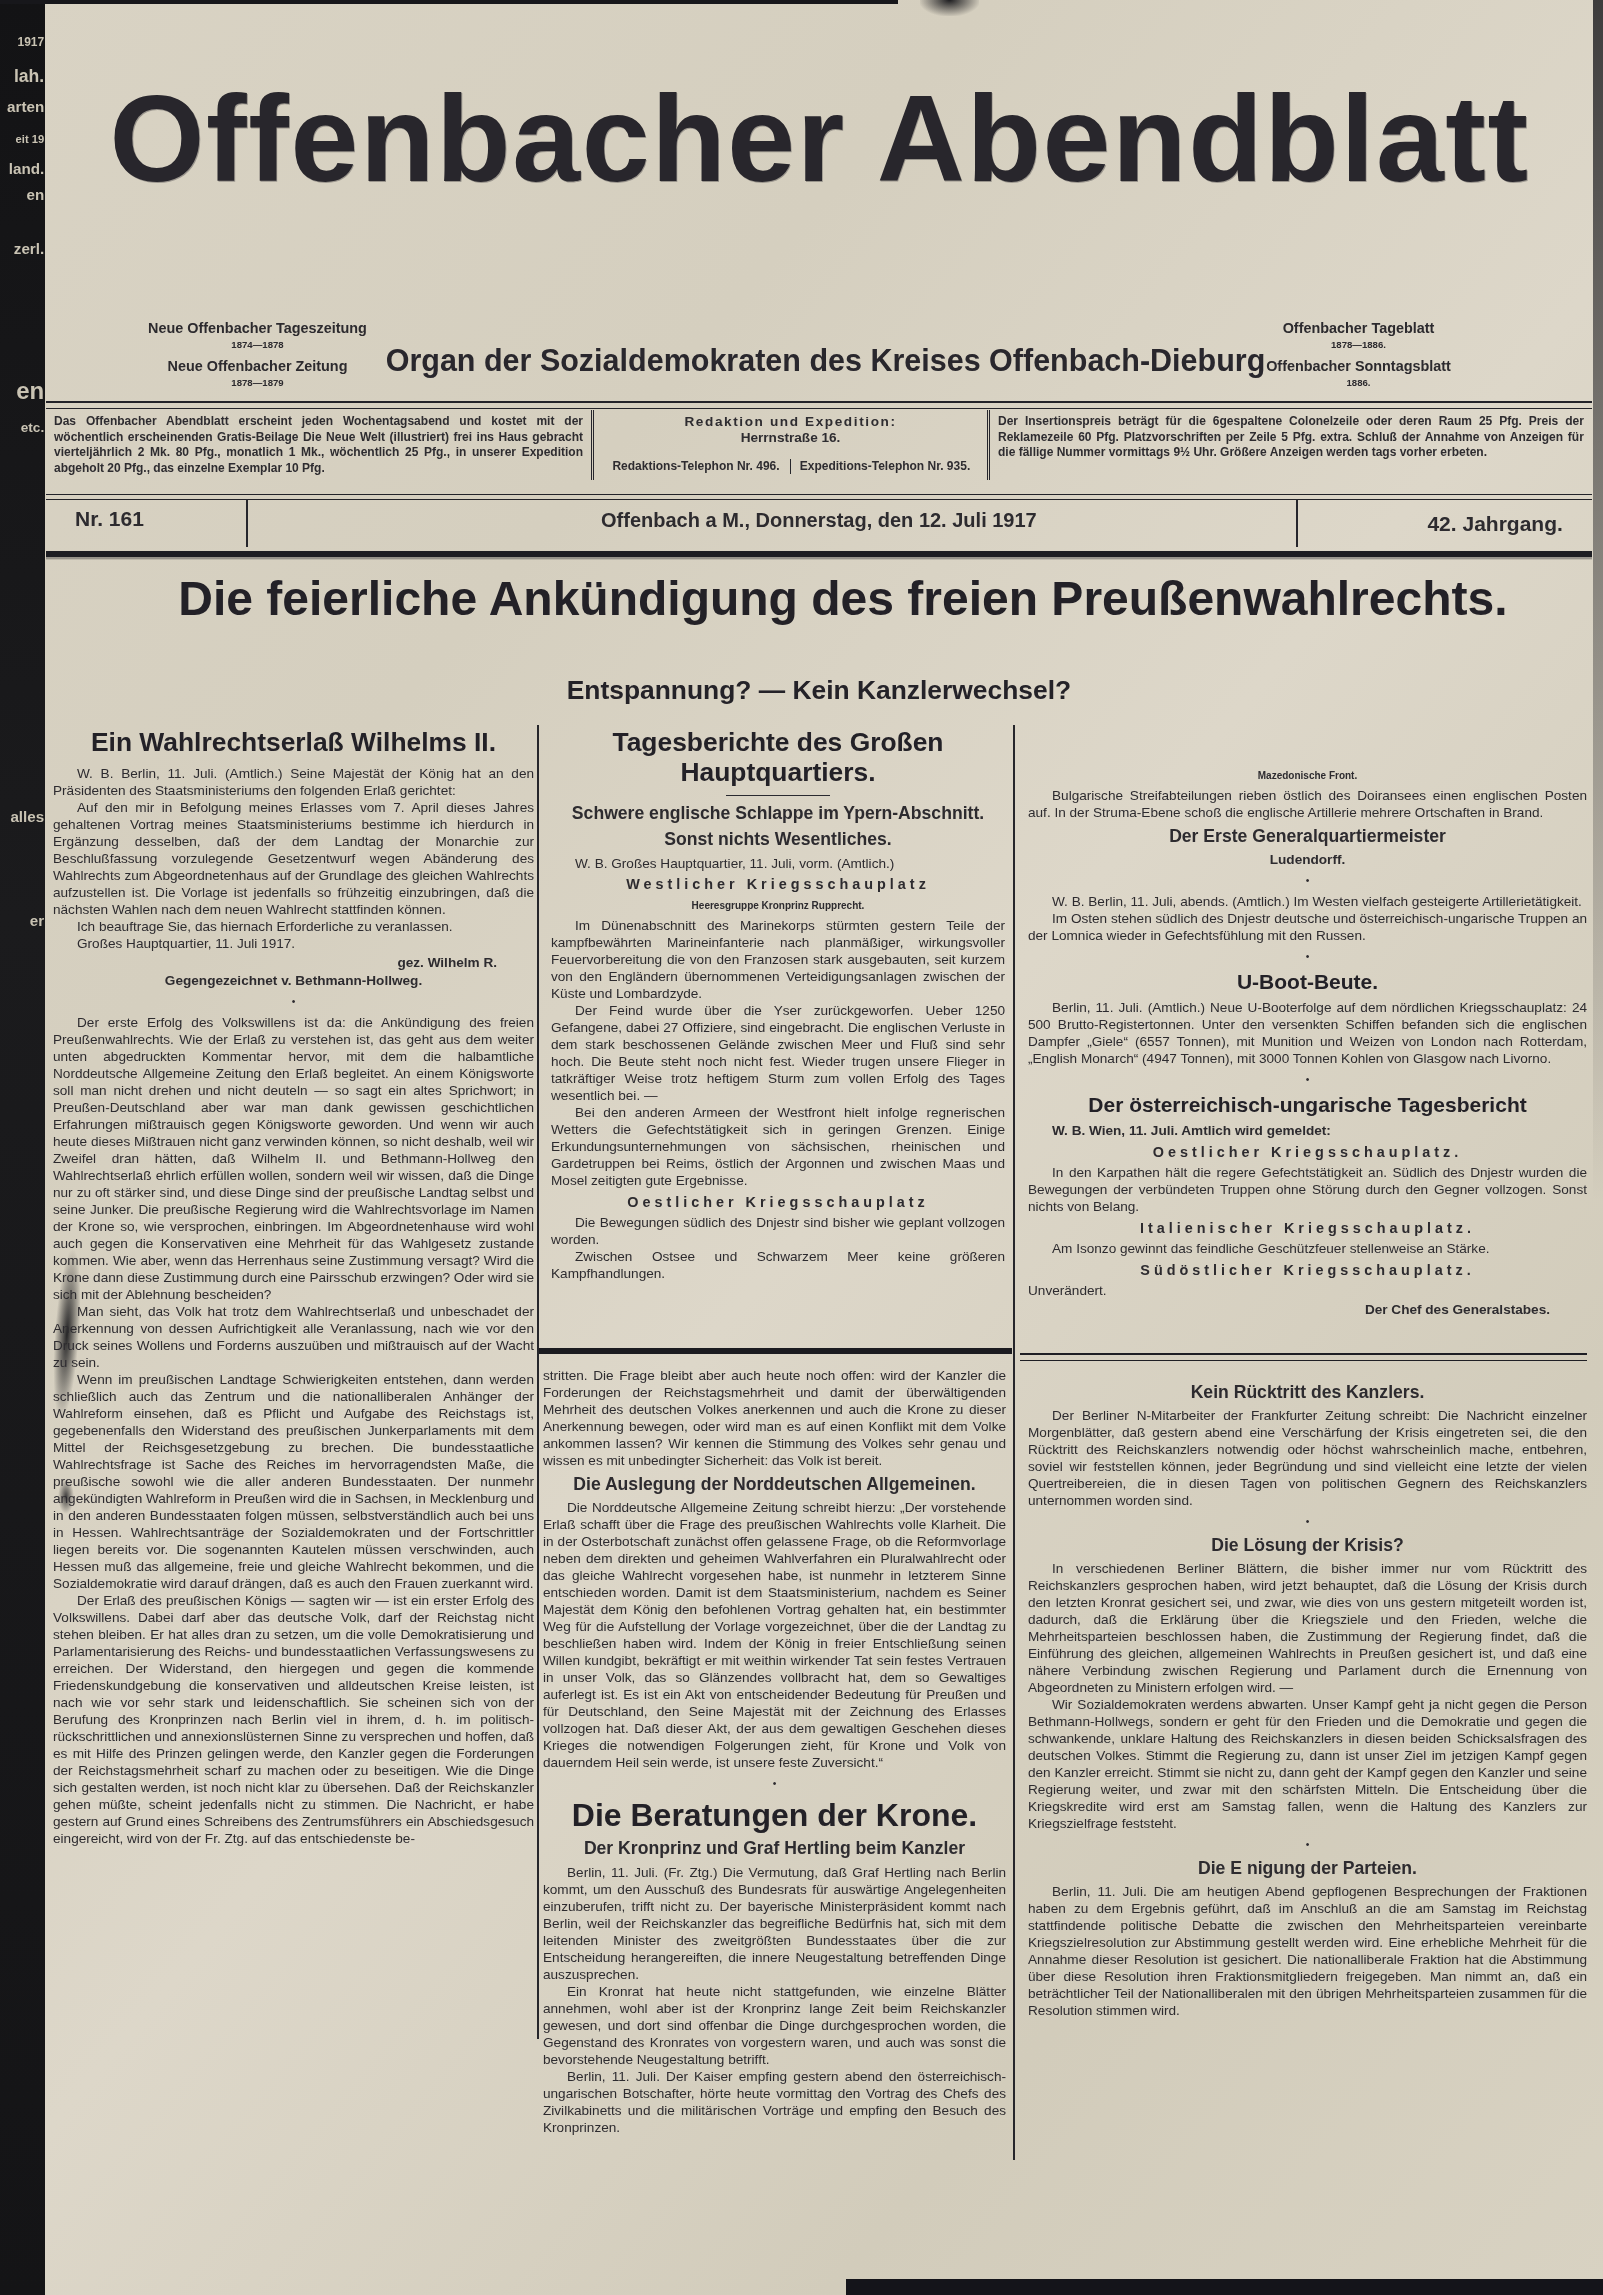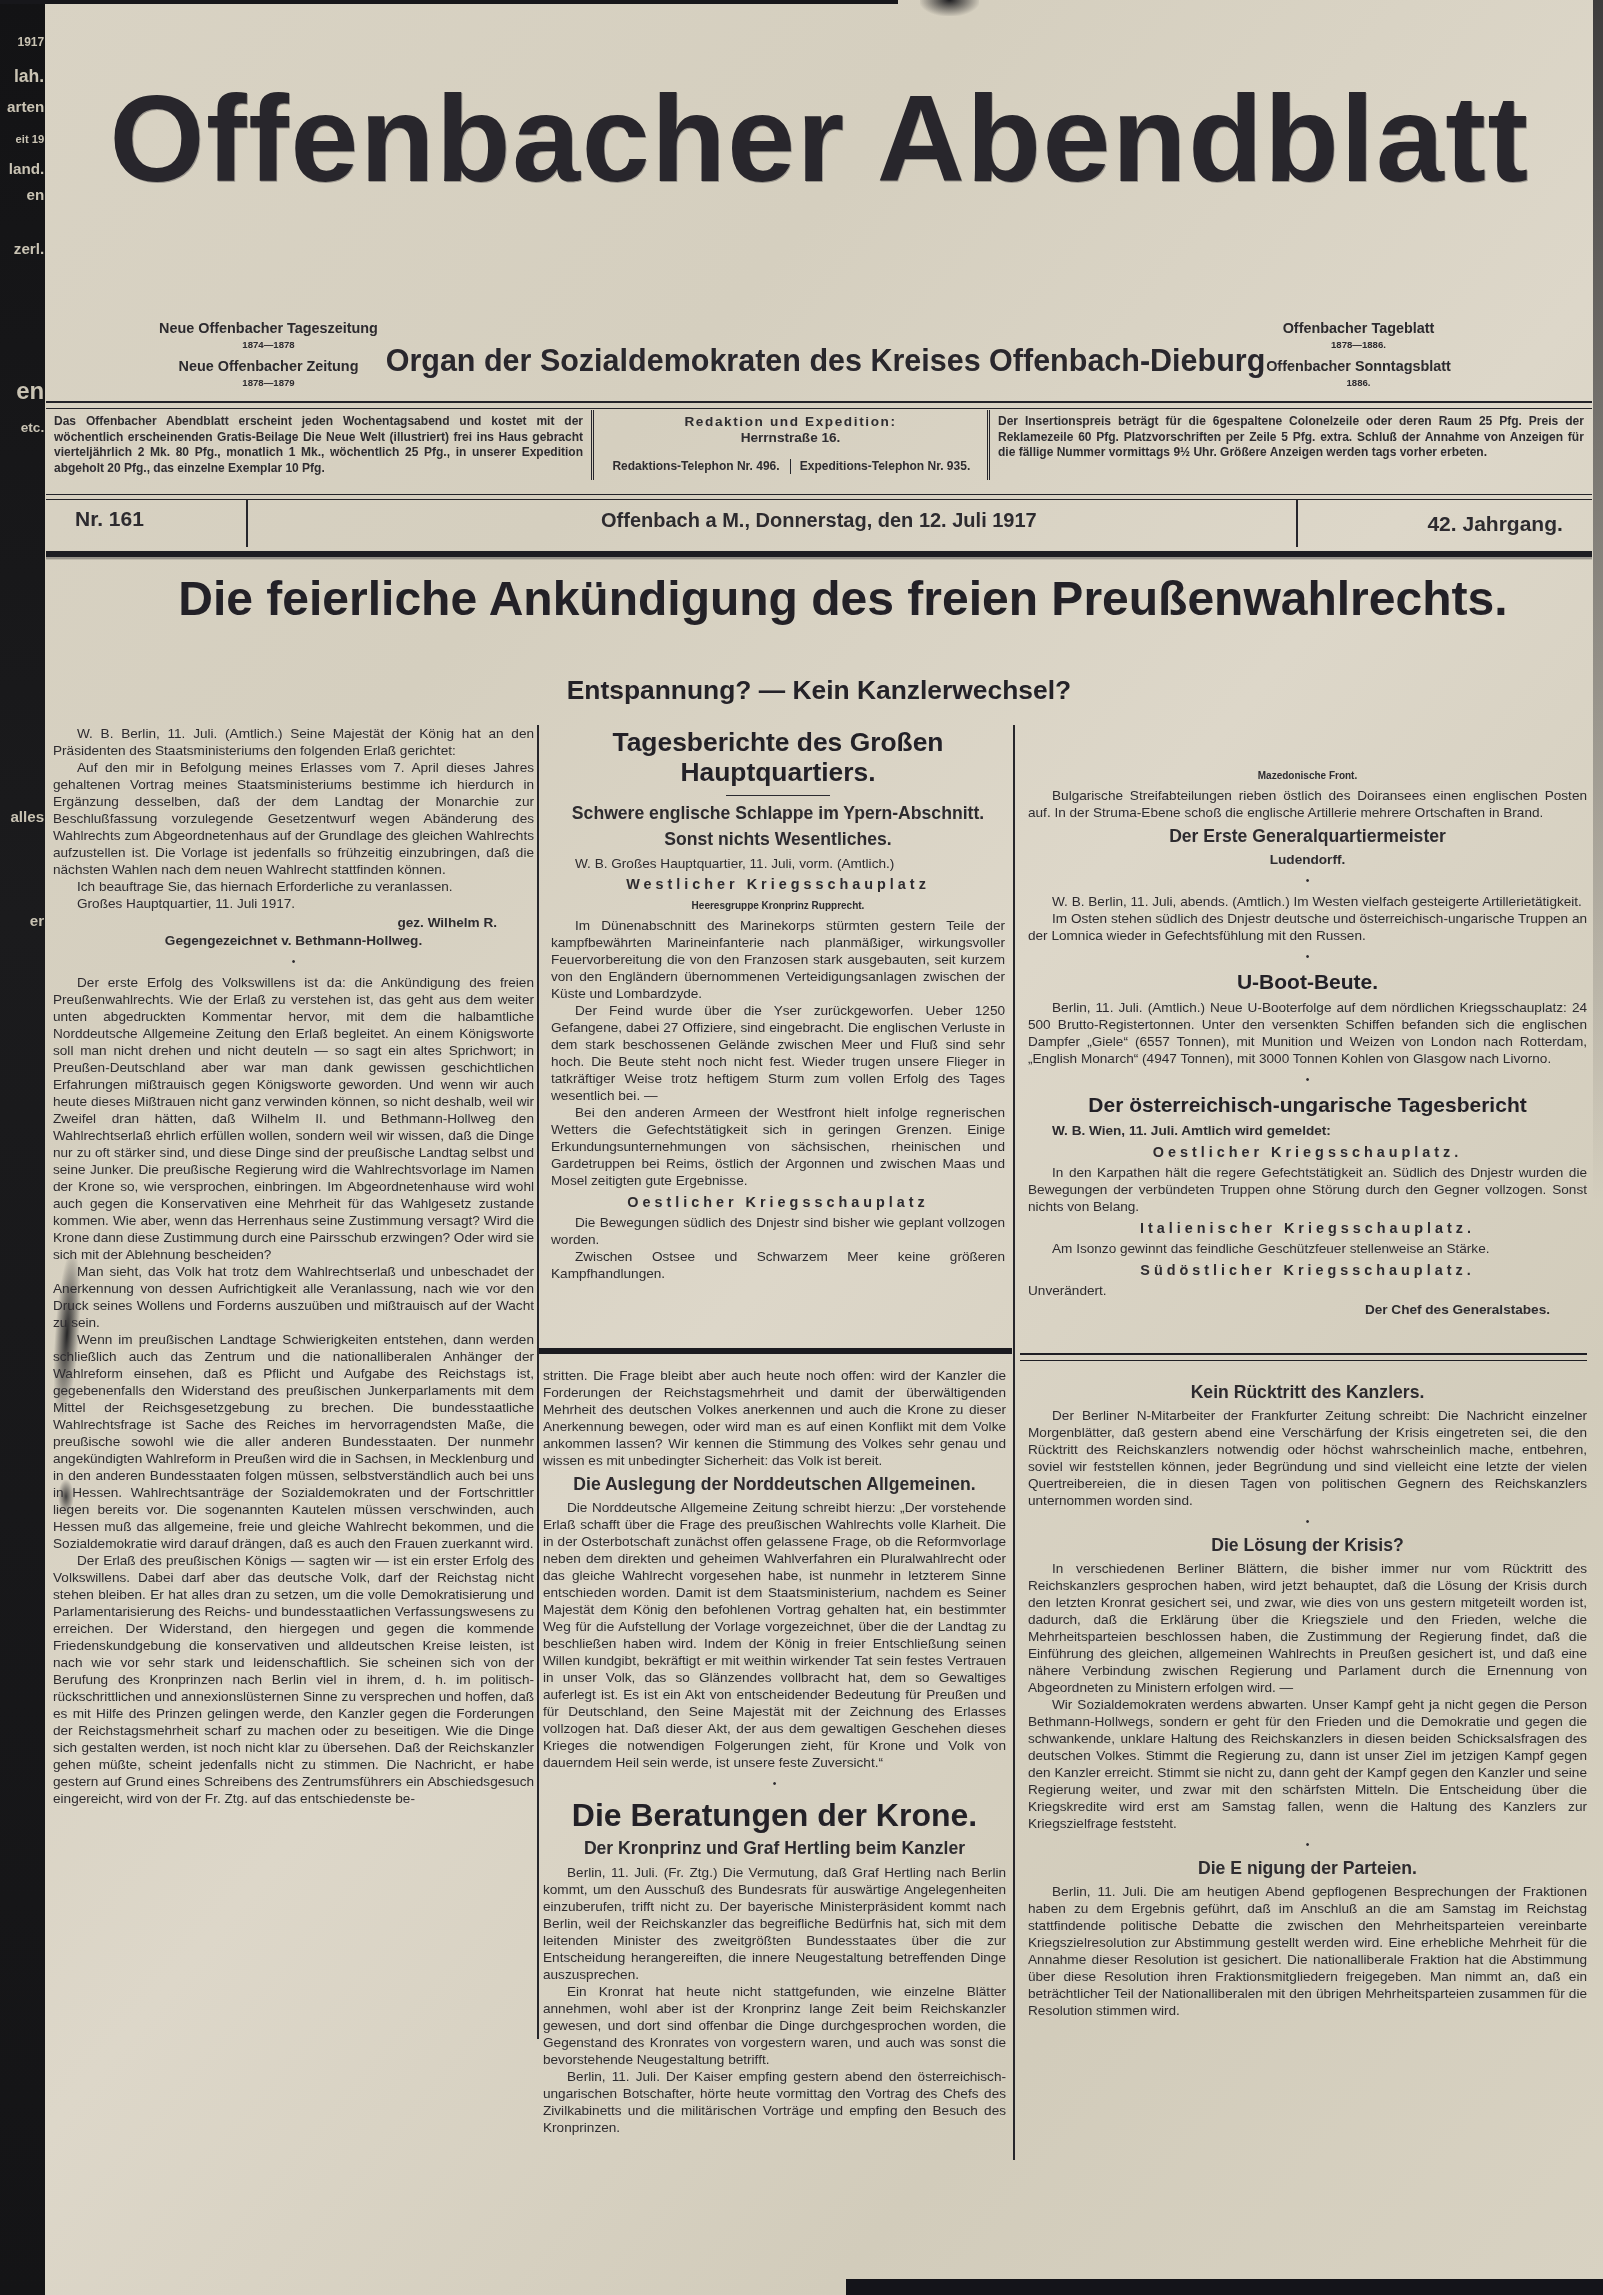--- a/index.html
+++ b/index.html
@@ -26,21 +26,21 @@
   .bottom-bar{position:absolute;left:846px;right:0;bottom:0;height:16px;background:#14141a;}
   .smudge1{position:absolute;left:55px;top:1250px;width:24px;height:168px;background:radial-gradient(ellipse at 50% 50%,rgba(22,22,25,.92),rgba(22,22,25,0) 72%);transform:rotate(4deg);}
   .smudge2{position:absolute;left:58px;top:1479px;width:16px;height:35px;background:radial-gradient(ellipse,rgba(25,25,28,.8),rgba(25,25,28,0) 70%);}
   
   .masthead-title{position:absolute;left:46px;right:9.6px;top:69px;text-align:center;
     font-size:122px;font-weight:bold;letter-spacing:1.6px;color:#28262c;
     text-shadow:0.8px 0.8px 0 rgba(40,38,44,.35);}
   .pred{position:absolute;text-align:center;font-weight:bold;color:#2c2a2e;}
   .pred .nm{font-size:14.4px;line-height:19px;}
   .pred .yr{font-size:9.6px;line-height:13px;margin-bottom:6.4px;}
-  .pred-left{left:80px;top:319px;width:377px;}
+  .pred-left{left:69px;top:319px;width:377px;}
   .pred-right{left:1146px;top:319px;width:425px;}
   .subtitle{position:absolute;left:321px;right:273px;top:343px;text-align:center;font-size:30.5px;font-weight:bold;color:#29272d;}
   .hr-a{position:absolute;left:46px;right:11.2px;height:4.8px;border-top:2.4px solid #222228;border-bottom:0.8px solid #222228;}
   .hr-b{position:absolute;left:46px;right:11.2px;height:4px;border-top:1.6px solid #222228;border-bottom:0.8px solid #222228;}
   
   .inforow{position:absolute;left:46px;right:11.2px;top:410px;display:flex;align-items:stretch;}
   .cell{padding:4px 8px;font-size:12px;line-height:15.6px;text-align:justify;font-weight:bold;color:#2e2c30;}
   .cell-left{width:529px;}
   .cell-mid{width:377px;text-align:center;border-left:3.2px double #26262c;border-right:3.2px double #26262c;}
   .cell-mid .t1{font-size:13.6px;letter-spacing:1.6px;}
@@ -160,20 +160,21 @@
   <div class="lead-h">Die feierliche Ankündigung des freien Preußenwahlrechts.</div>
   <div class="lead-sub">Entspannung? — Kein Kanzlerwechsel?</div>
 
   <div class="vrule vr1"></div>
   <div class="vrule vr2"></div>
   <div class="c2rule"></div>
   <div class="c3rule"></div>
 
   <section class="col col1">
 
+  <div class="b-h1">Ein Wahlrechtserlaß Wilhelms II.</div>
       <div class="b-para">W. B. Berlin, 11. Juli. (Amtlich.) Seine Majestät der König hat an den Präsidenten des Staatsministeriums den folgenden Erlaß gerichtet:</div>
       <div class="b-para">Auf den mir in Befolgung meines Erlasses vom 7. April dieses Jahres gehaltenen Vortrag meines Staatsministeriums bestimme ich hierdurch in Ergänzung desselben, daß der dem Landtag der Monarchie zur Beschlußfassung vorzulegende Gesetzentwurf wegen Abänderung des Wahlrechts zum Abgeordnetenhaus auf der Grundlage des gleichen Wahlrechts aufzustellen ist. Die Vorlage ist jedenfalls so frühzeitig einzubringen, daß die nächsten Wahlen nach dem neuen Wahlrecht stattfinden können.</div>
       <div class="b-para">Ich beauftrage Sie, das hiernach Erforderliche zu veranlassen.</div>
       <div class="b-para">Großes Hauptquartier, 11. Juli 1917.</div>
       <div class="b-sig">gez. Wilhelm R.</div>
       <div class="b-sigc">Gegengezeichnet v. Bethmann-Hollweg.</div>
       <div class="b-star">•</div>
       <div class="b-para">Der erste Erfolg des Volkswillens ist da: die Ankündigung des freien Preußenwahlrechts. Wie der Erlaß zu verstehen ist, das geht aus dem weiter unten abgedruckten Kommentar hervor, mit dem die halbamtliche Norddeutsche Allgemeine Zeitung den Erlaß begleitet. An einem Königsworte soll man nicht drehen und nicht deuteln — so sagt ein altes Sprichwort; in Preußen-Deutschland aber war man dank gewissen geschichtlichen Erfahrungen mißtrauisch gegen Königsworte geworden. Und wenn wir auch heute dieses Mißtrauen nicht ganz verwinden können, so nicht deshalb, weil wir Zweifel dran hätten, daß Wilhelm II. und Bethmann-Hollweg den Wahlrechtserlaß ehrlich erfüllen wollen, sondern weil wir wissen, daß die Dinge nur zu oft stärker sind, und diese Dinge sind der preußische Landtag selbst und seine Junker. Die preußische Regierung wird die Wahlrechtsvorlage im Namen der Krone so, wie versprochen, einbringen. Im Abgeordnetenhause wird wohl auch gegen die Konservativen eine Mehrheit für das Wahlgesetz zustande kommen. Wie aber, wenn das Herrenhaus seine Zustimmung versagt? Wird die Krone dann diese Zustimmung durch eine Pairsschub erzwingen? Oder wird sie sich mit der Ablehnung bescheiden?</div>
       <div class="b-para">Man sieht, das Volk hat trotz dem Wahlrechtserlaß und unbeschadet der Anerkennung von dessen Aufrichtigkeit alle Veranlassung, nach wie vor den Druck seines Wollens und Forderns auszuüben und mißtrauisch auf der Wacht zu sein.</div>
       <div class="b-para">Wenn im preußischen Landtage Schwierigkeiten entstehen, dann werden schließlich auch das Zentrum und die nationalliberalen Anhänger der Wahlreform einsehen, daß es Pflicht und Aufgabe des Reichstags ist, gegebenenfalls den Widerstand des preußischen Junkerparlaments mit dem Mittel der Reichsgesetzgebung zu brechen. Die bundesstaatliche Wahlrechtsfrage ist Sache des Reiches im hervorragendsten Maße, die preußische sowohl wie die aller anderen Bundesstaaten. Der nunmehr angekündigten Wahlreform in Preußen wird die in Sachsen, in Mecklenburg und in den anderen Bundesstaaten folgen müssen, selbstverständlich auch bei uns in Hessen. Wahlrechtsanträge der Sozialdemokraten und der Fortschrittler liegen bereits vor. Die sogenannten Kautelen müssen verschwinden, auch Hessen muß das allgemeine, freie und gleiche Wahlrecht bekommen, und die Sozialdemokratie wird darauf drängen, daß es auch den Frauen zuerkannt wird.</div>

